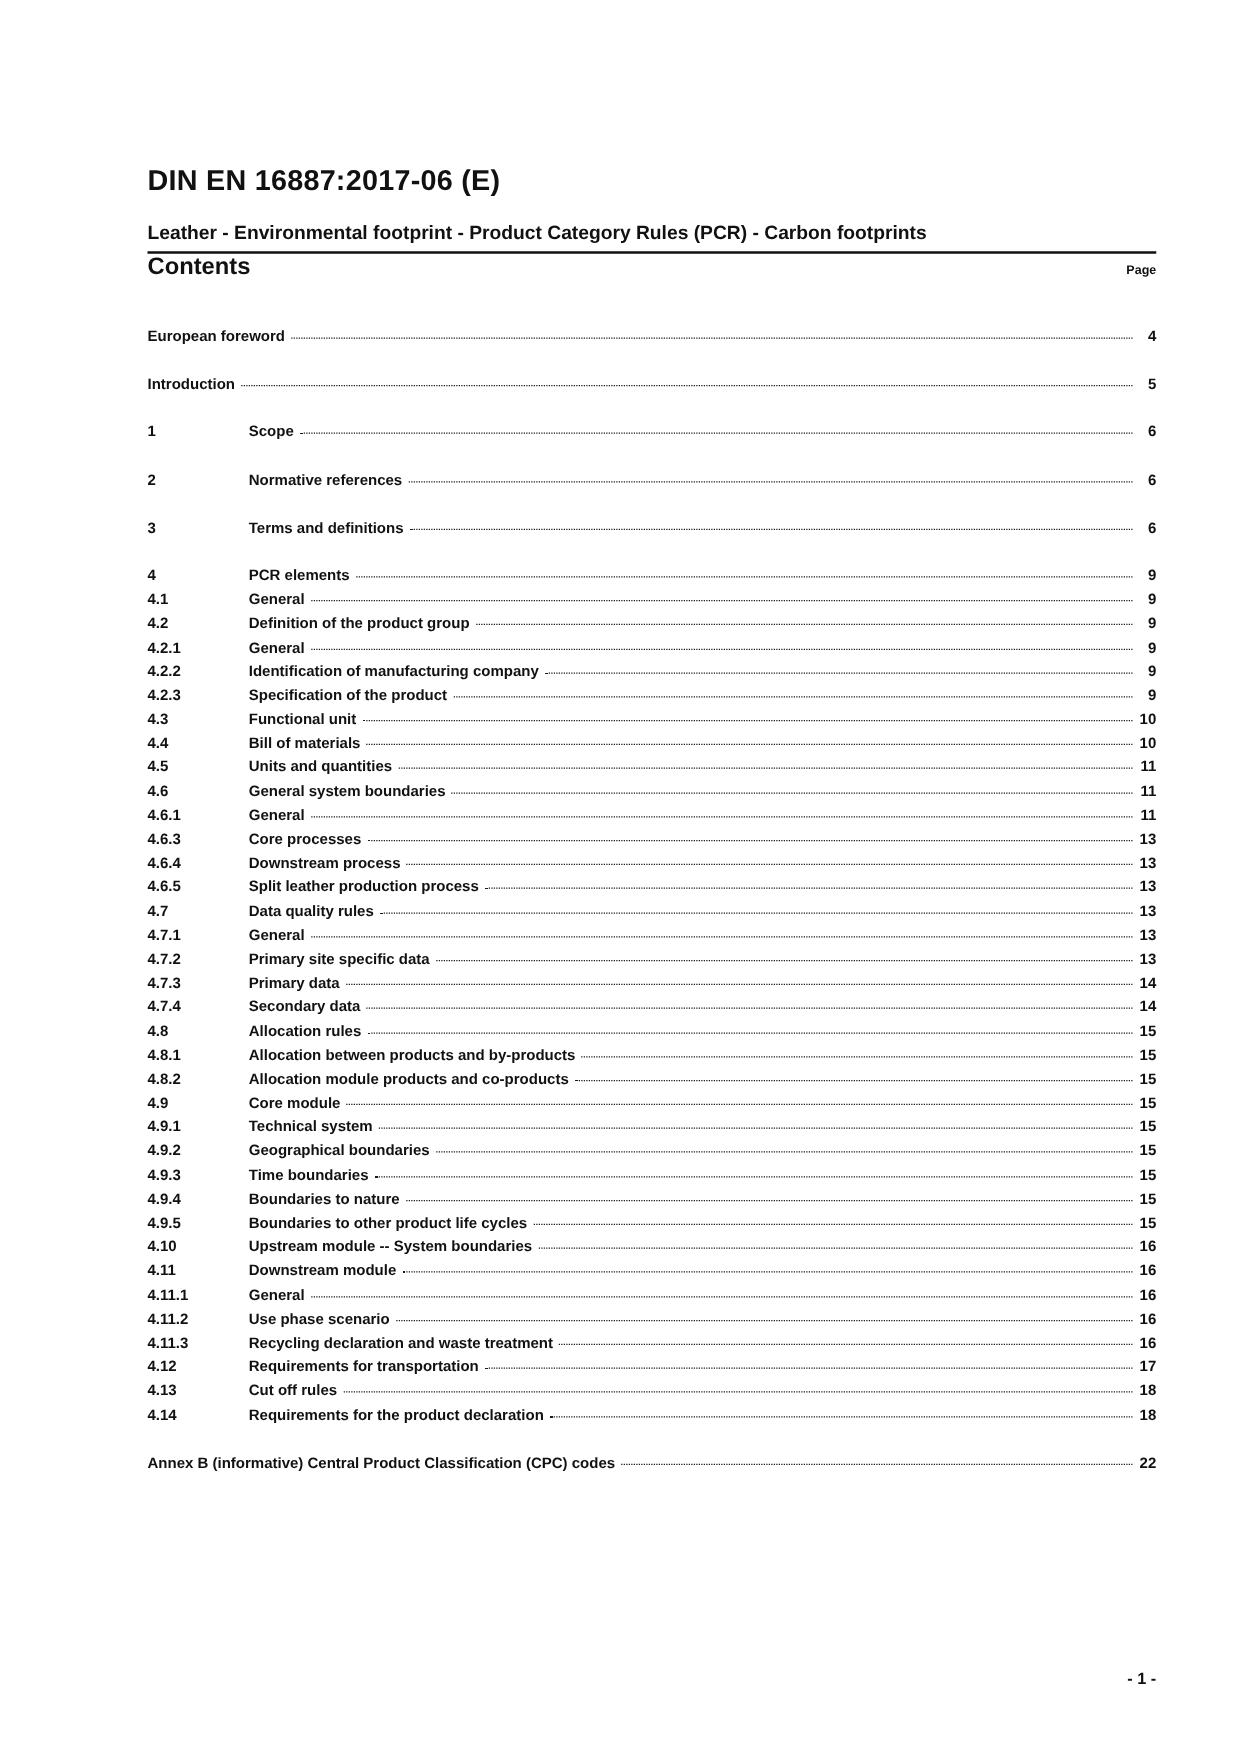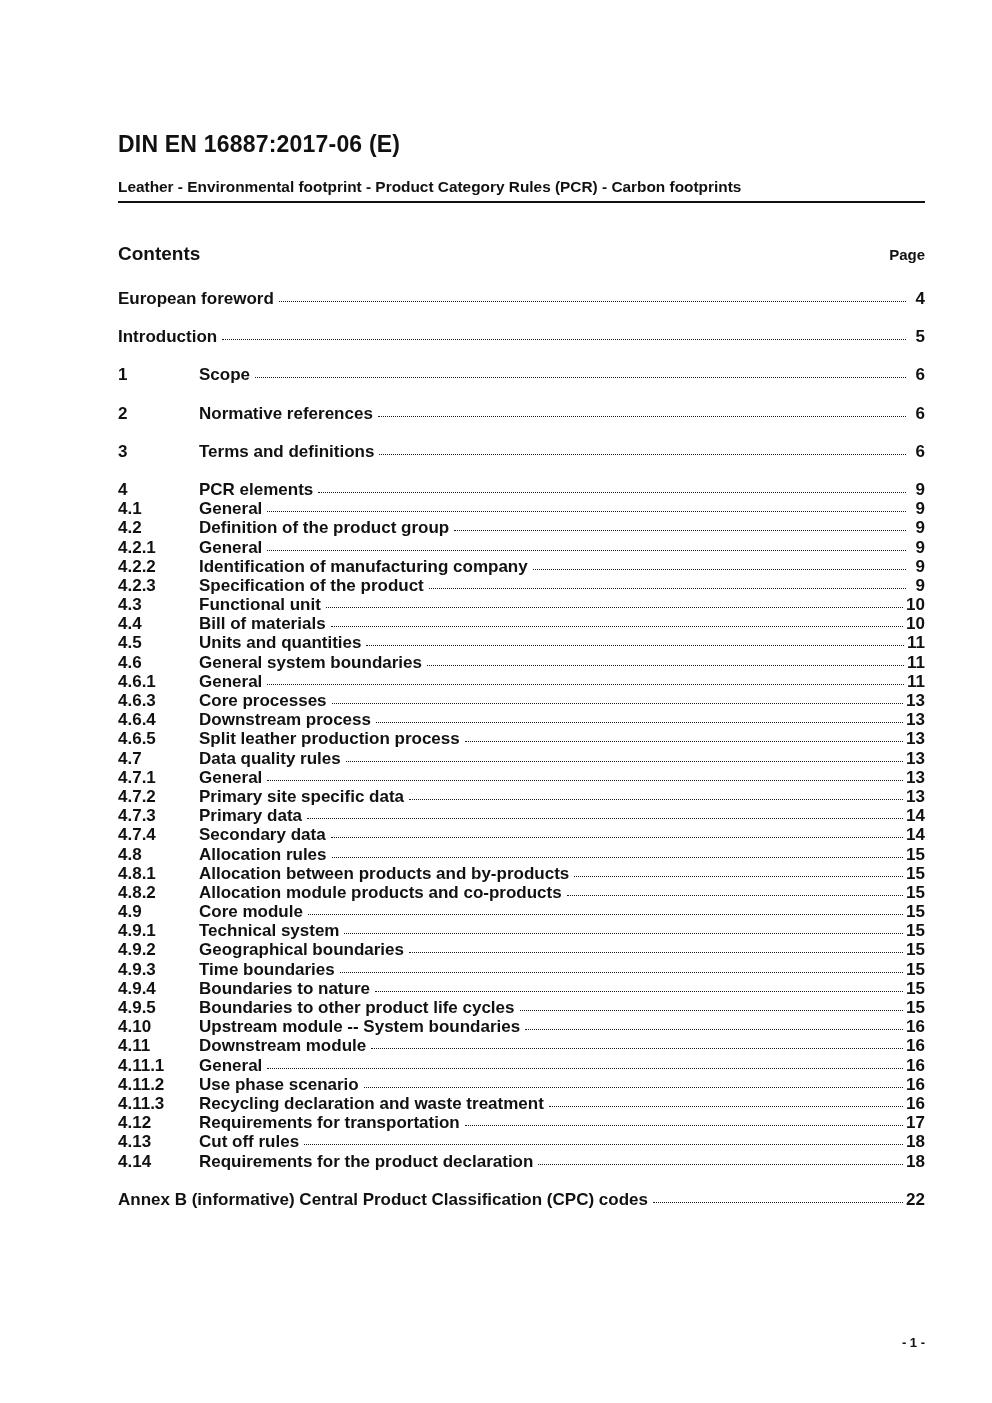--- a/index.html
+++ b/index.html
@@ -25,36 +25,35 @@
   }
   .doc-title {
     margin-top: 20px;
     font-size: 15.4px;
     font-weight: bold;
     padding-bottom: 5px;
     border-bottom: 2px solid #111111;
     white-space: nowrap;
   }
   .contents-bar {
-    margin-top: 40px;
     display: flex;
     align-items: baseline;
     justify-content: space-between;
   }
   .contents-heading {
     font-size: 19px;
     font-weight: bold;
   }
   .page-label {
-    font-size: 15px;
+    font-size: 10px;
     font-weight: bold;
   }
   .toc {
-    margin-top: 24px;
-    font-size: 17px;
+    margin-top: 35px;
+    font-size: 12px;
     font-weight: bold;
   }
   .toc-section + .toc-section { margin-top: 19px; }
   .toc-row {
     display: flex;
     align-items: baseline;
     height: 19.2px;
     line-height: 19.2px;
   }
   .toc-row .num {

